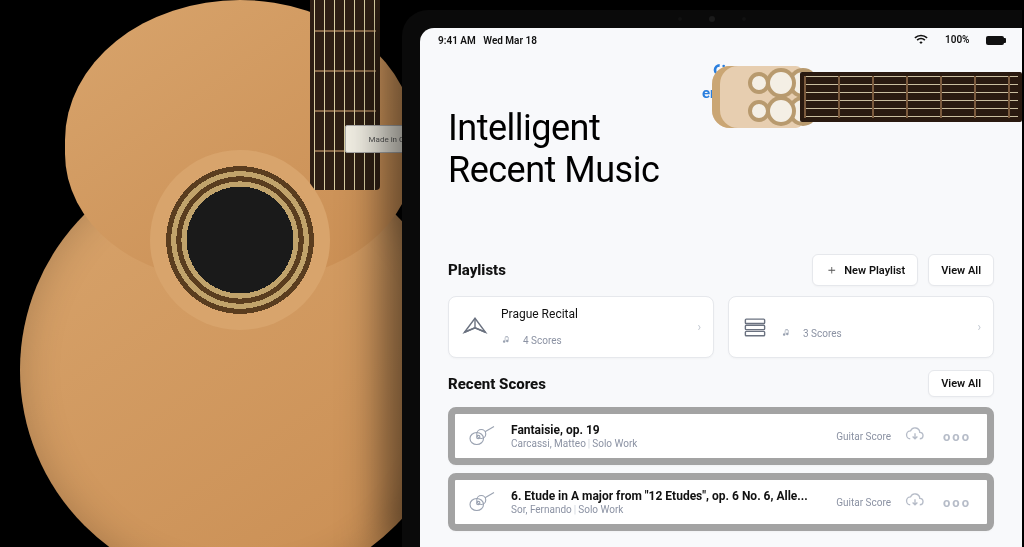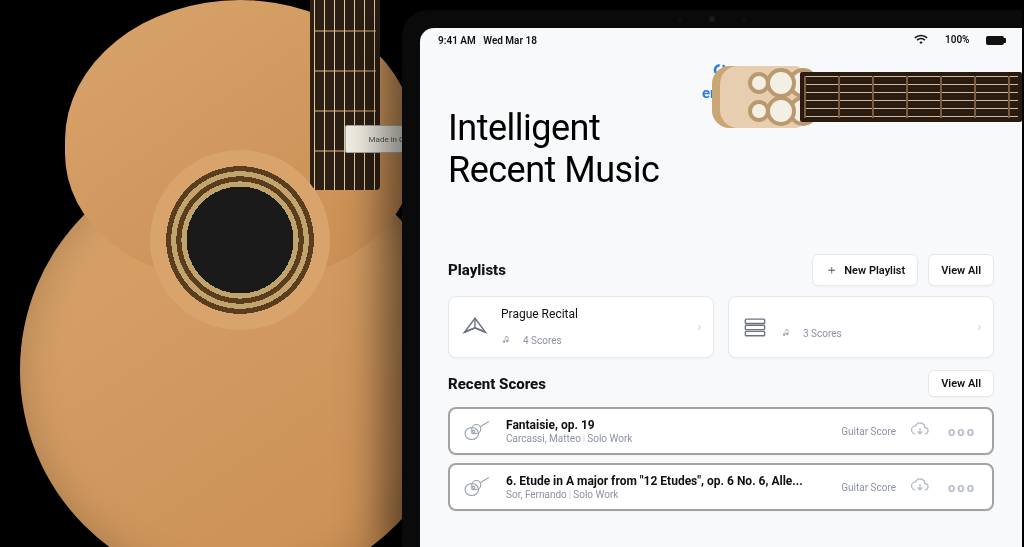--- a/index.html
+++ b/index.html
@@ -52,21 +52,21 @@
   
   .cards { display:flex; gap:14px; }
   .pcard { flex:1; background:#fff; border:1px solid #e6e8ec; border-radius:8px; padding:10px 12px; display:flex; align-items:center; gap:12px; box-shadow:0 1px 2px rgba(0,0,0,.03); cursor:pointer; }
   .pcard .icon { width:28px; height:28px; color:#6b7280; flex-shrink:0; }
   .pcard .txt { flex:1; min-width:0; }
   .pcard .title { font-size:12px; font-weight:400; color:#111; }
   .pcard .sub { font-size:10px; color:#8b92a3; display:flex; align-items:flex-start; gap:12px; margin-top:14px; }
   .chev { color:#c1c7d0; font-size:12px; }
 
   
-  .score { background:#fff; border:2px solid #a3a3a3; border-radius:8px; padding:9px 12px; display:flex; align-items:center; gap:14px; margin-bottom:8px; box-shadow:0 1px 2px rgba(0,0,0,.03); }
+  .score { background:#fff; border:7px solid #a3a3a3; border-radius:8px; padding:9px 12px; display:flex; align-items:center; gap:14px; margin-bottom:8px; box-shadow:0 1px 2px rgba(0,0,0,.03); }
   .score .icon { width:30px; height:22px; color:#9aa2b1; flex-shrink:0; }
   .score .txt { flex:1; min-width:0; }
   .score .title { font-size:12px; font-weight:700; color:#111; white-space:nowrap; overflow:hidden; text-overflow:ellipsis; }
   .score .sub { font-size:10px; color:#8b92a3; margin-top:1px; white-space:nowrap; overflow:hidden; text-overflow:ellipsis; }
   .score .tag { font-size:10px; color:#8b92a3; white-space:nowrap; }
   .score .dl { color:#b6bcc8; cursor:pointer; }
   .score .more { color:#b6bcc8; letter-spacing:2px; font-weight:700; cursor:pointer; font-size:13px; padding:0 4px; }
   .sep { color:#d0d5dd; margin:0 2px; }
 
   .note-icon svg { width:10px; height:10px; }

